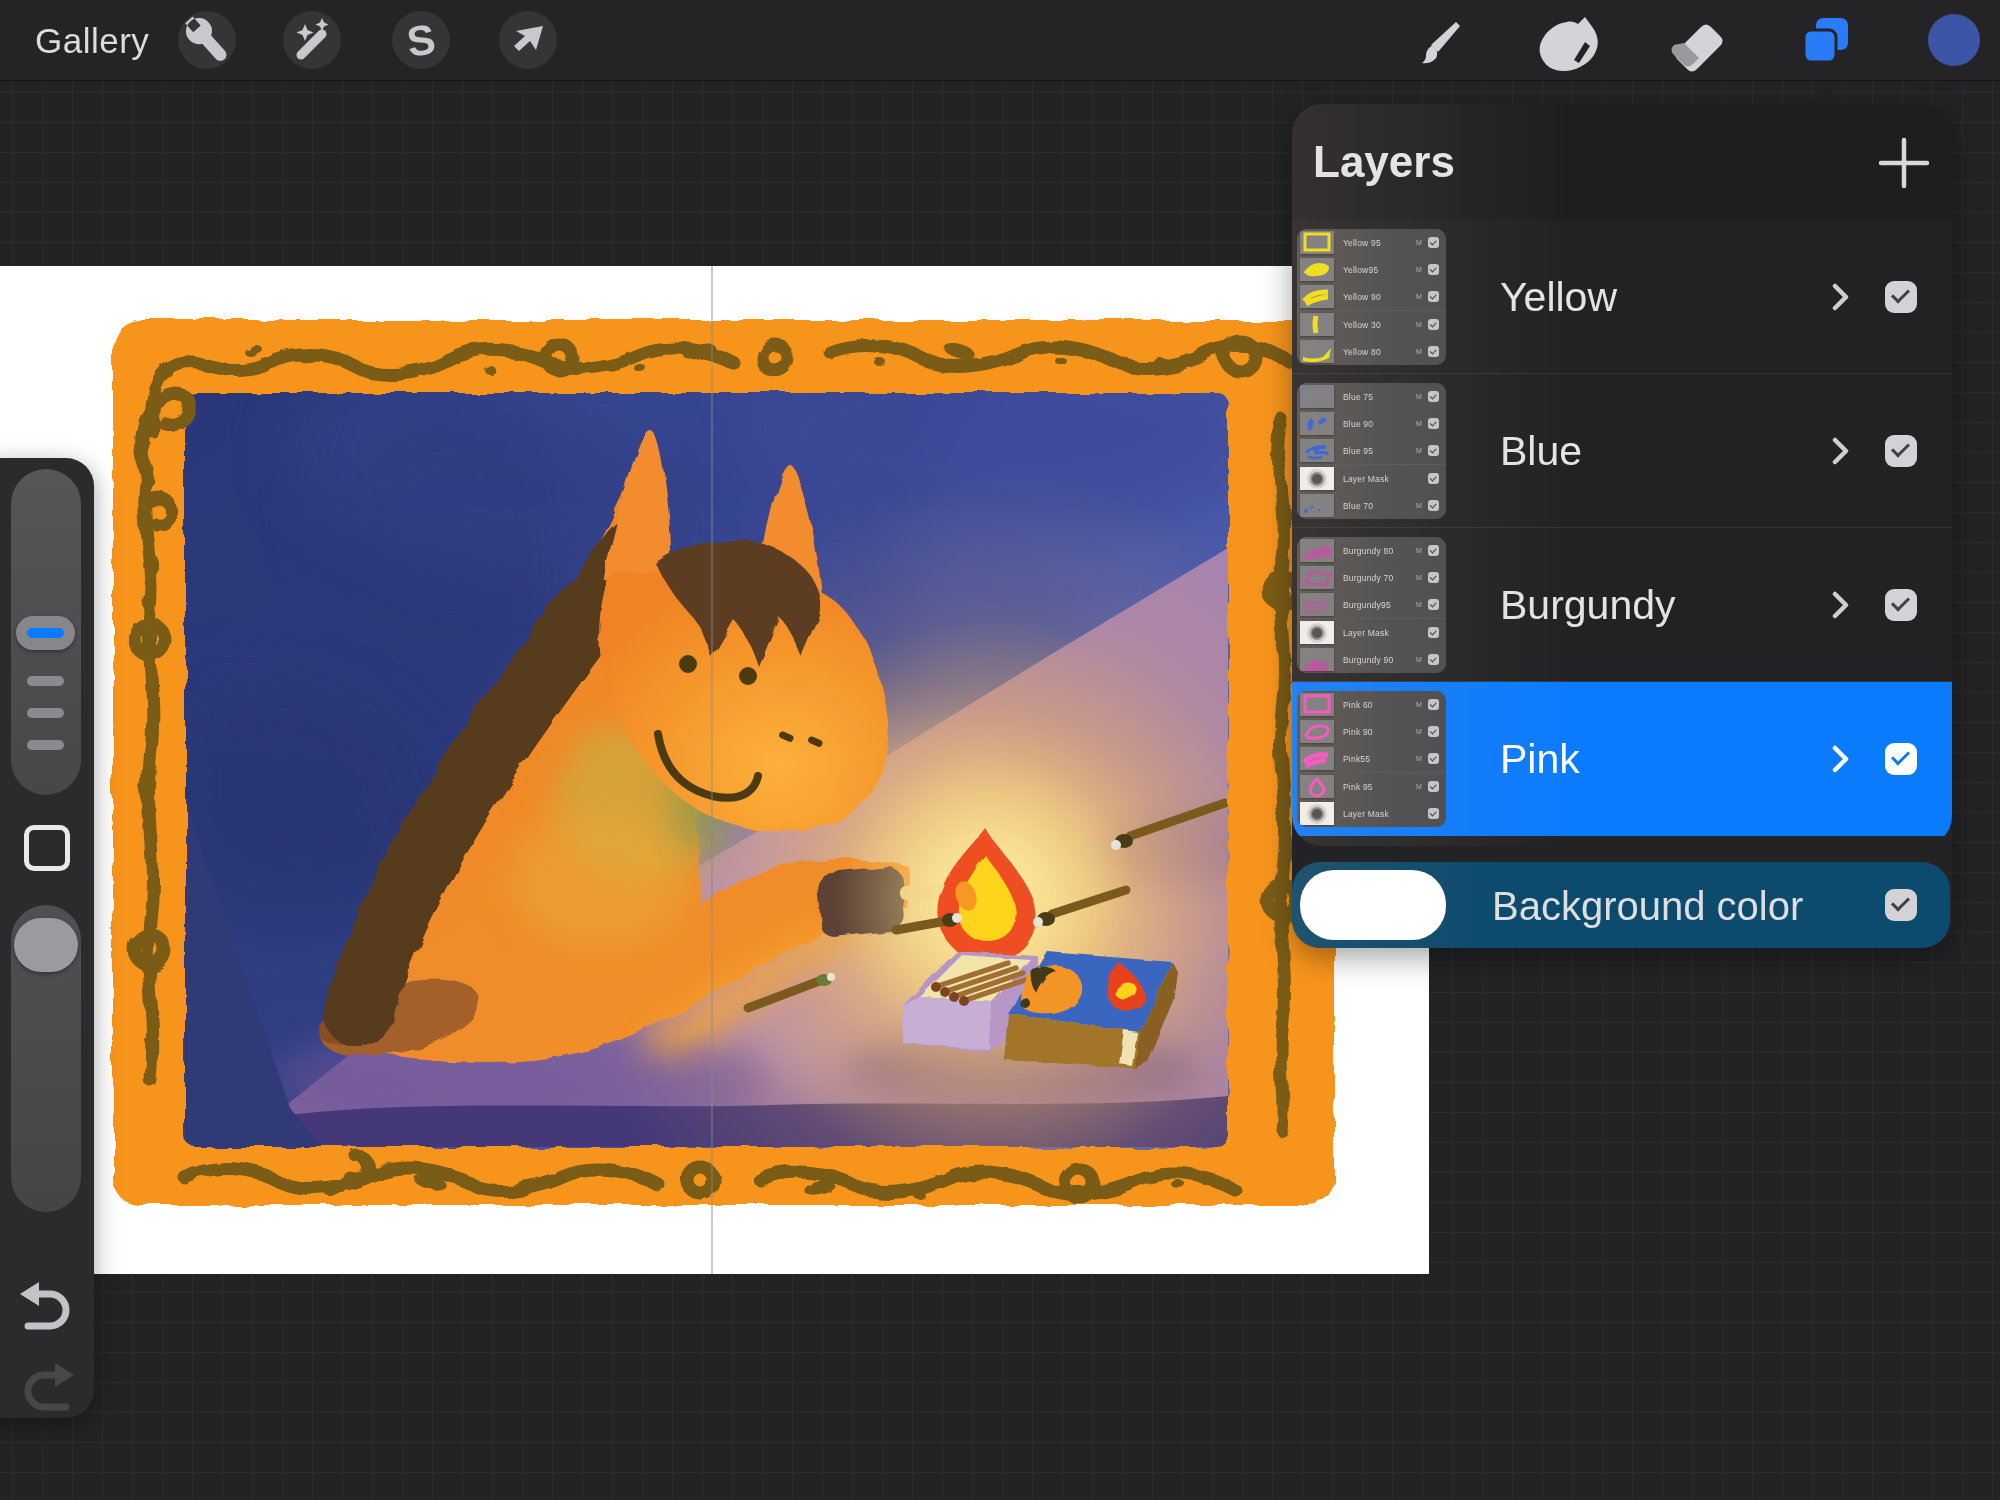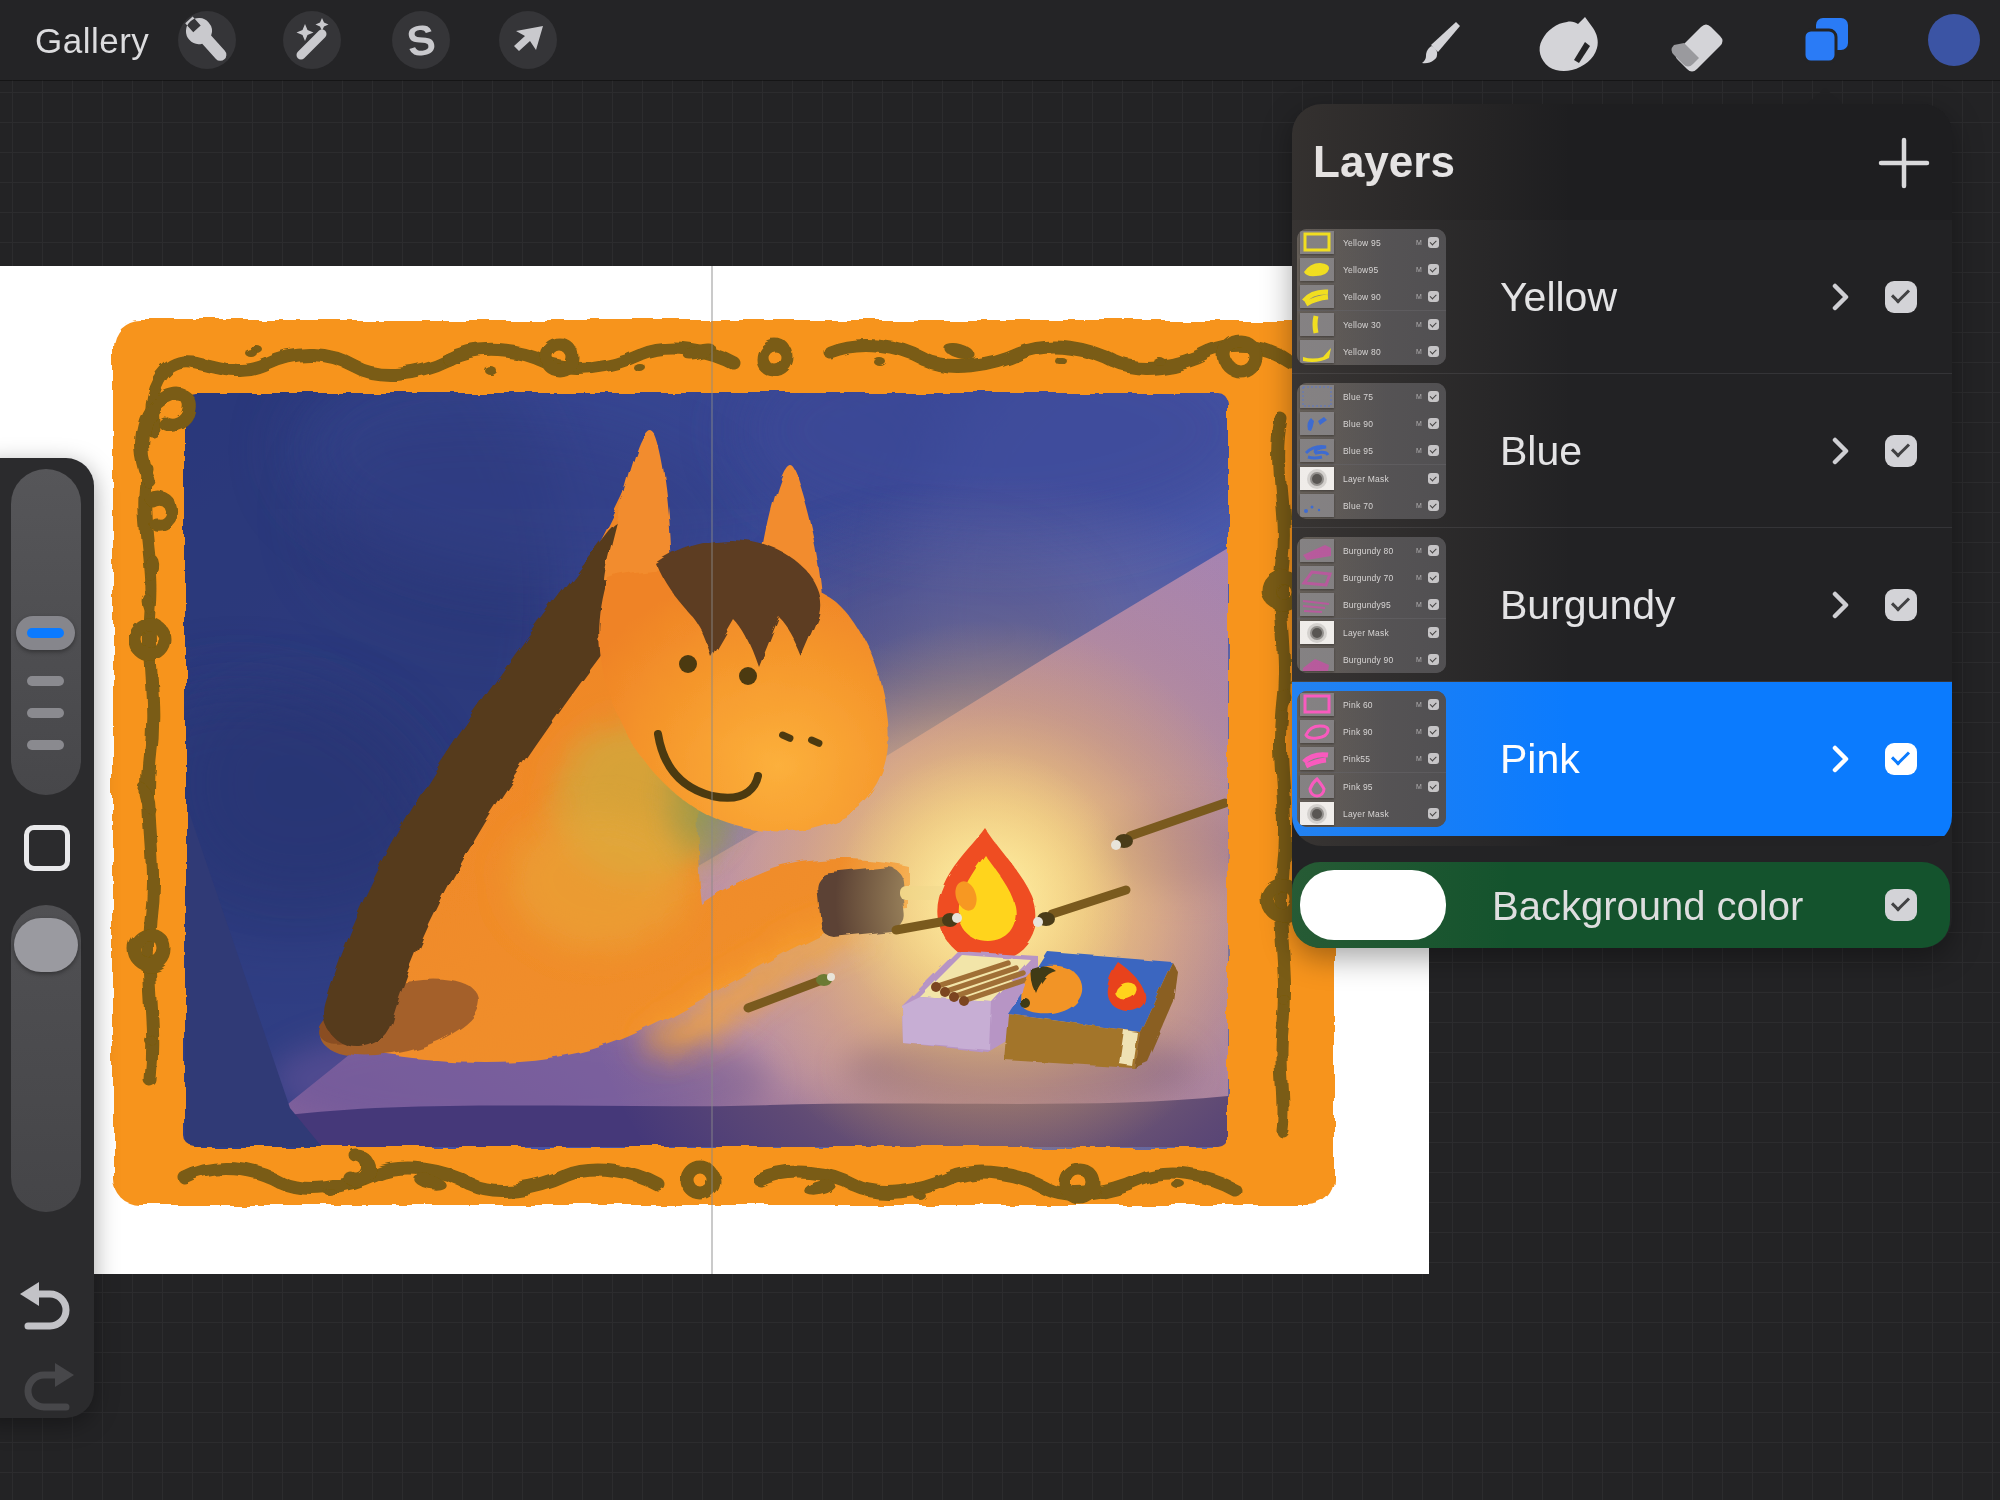--- a/index.html
+++ b/index.html
@@ -586,21 +586,21 @@
               <circle cx="17" cy="12" r="5" fill="#4a4a4a"></circle>
             </svg></div>
           <div class="lb">Layer Mask</div>
           <div class="ck">
             <i></i>
           </div>
         </div>
     </div>
     <div class="abs" style="left:0;top:0;width:660px;height:742px;background:linear-gradient(90deg,rgba(200,175,150,.13),rgba(200,175,150,.05) 170px,rgba(200,175,150,0) 280px);pointer-events:none"></div>
   </div>
-  <div id="bgcolorpanel" class="abs" style="left:1292px;top:862px;width:658px;height:86px;border-radius:28px;background:#14532d">
+  <div id="bgcolorpanel" class="abs" style="left:1292px;top:862px;width:658px;height:86px;border-radius:28px;background:#0c4a6e">
     <div class="abs" style="left:0;top:0;width:658px;height:86px;border-radius:28px;background:linear-gradient(90deg,rgba(200,160,120,.10),rgba(200,160,120,0) 220px)"></div>
     <div class="abs" style="left:8px;top:8px;width:146px;height:70px;border-radius:34px;background:#ffffff"></div>
     <div class="abs" style="left:200px;top:22px;font-size:40px;color:#dededf">Background color</div>
     <div class="cbx" style="left:593px;top:27px">
         <i></i>
       </div>
   </div>
 </div>
 
 </body></html>

